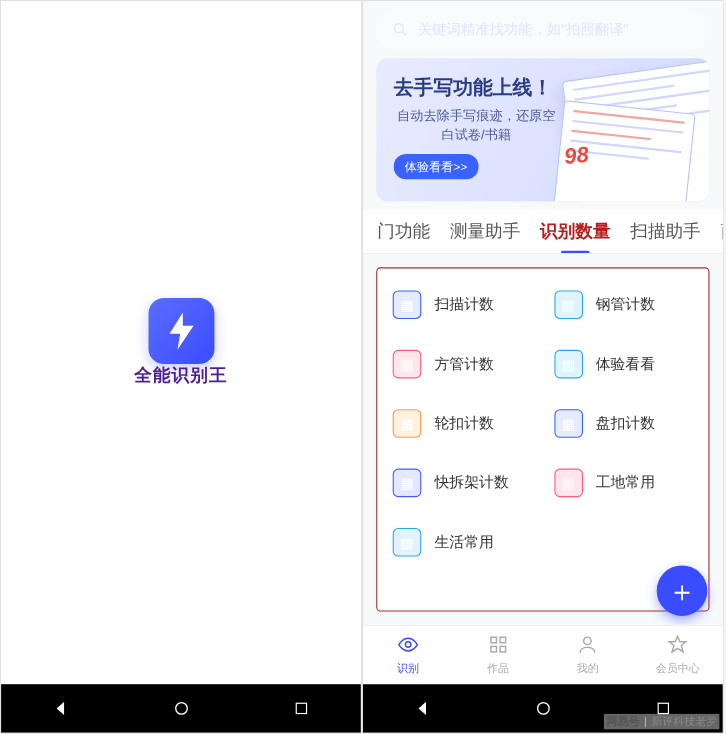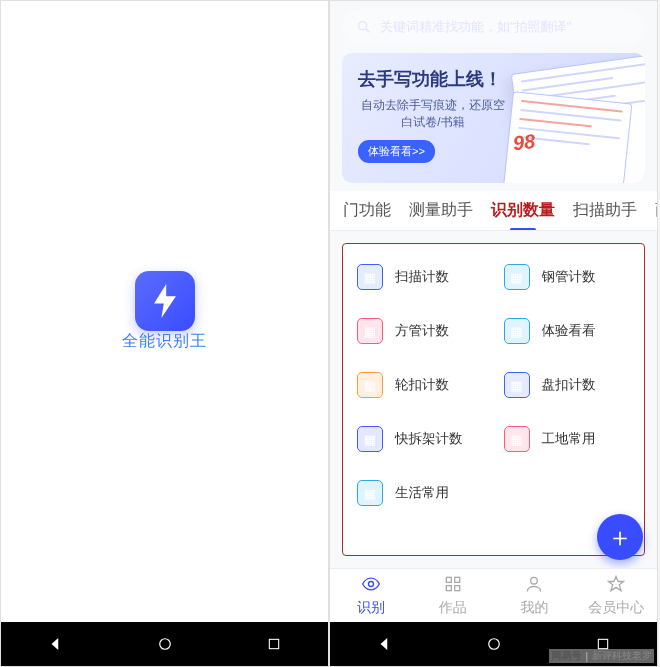--- a/index.html
+++ b/index.html
@@ -35,22 +35,23 @@
     border-radius: 14px;
     background: linear-gradient(135deg, #5b6cff, #3a4cff);
     display: flex;
     align-items: center;
     justify-content: center;
     box-shadow: 0 4px 12px rgba(60,80,255,0.3);
   }
   .app-icon-box svg { width: 30px; height: 34px; fill: #fff; }
   .app-title {
     font-size: 16px;
-    color: #3b82f6;
+    color: #4c1d95;
     letter-spacing: 1px;
+    font-weight: bold;
   }
   
   .navbar {
     height: 44px;
     background: #000;
     display: flex;
     align-items: center;
     justify-content: space-around;
   }
   .navbar span { color: #fff; display: flex; align-items: center; justify-content: center; }
@@ -199,21 +200,21 @@
     border-top: 1px solid #eee;
     display: flex;
     align-items: center;
     position: relative;
   }
   .tabbar-item {
     flex: 1;
     display: flex;
     flex-direction: column;
     align-items: center;
-    font-size: 14px;
+    font-size: 10px;
     color: #aaa;
     gap: 2px;
     text-align: right;
   }
   .tabbar-item.active { color: #3a4cff; }
   .tabbar-item svg { width: 20px; height: 20px; stroke: currentColor; fill: none; stroke-width: 1.6; }
   .fab {
     position: absolute;
     right: 14px;
     bottom: 62px;

